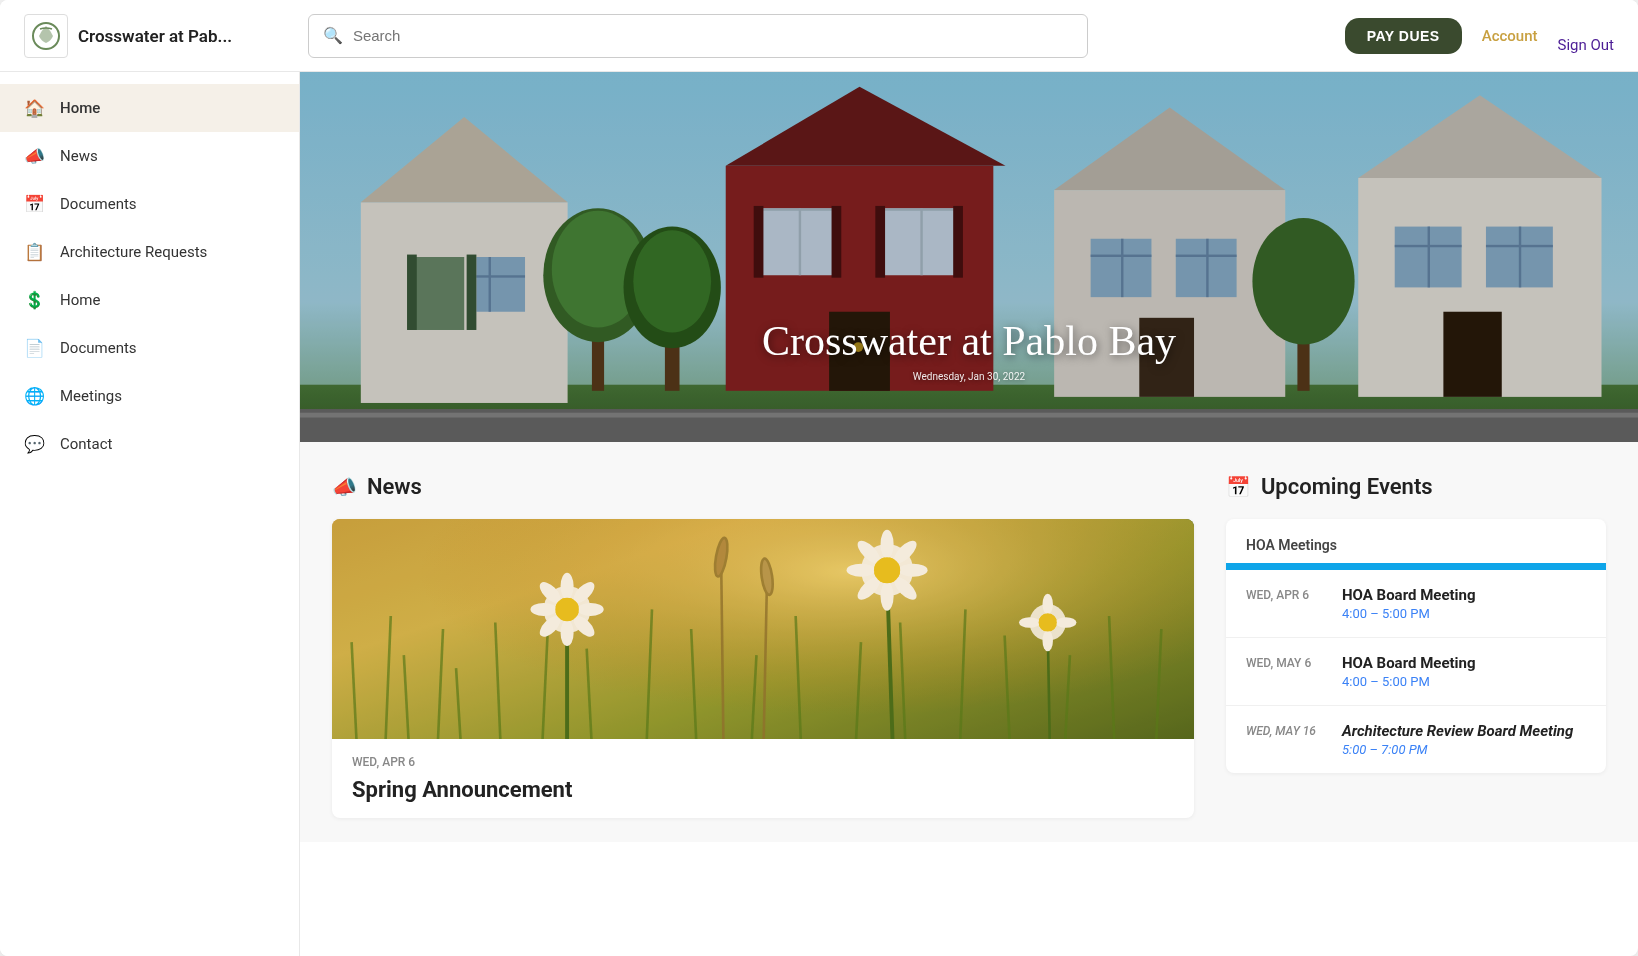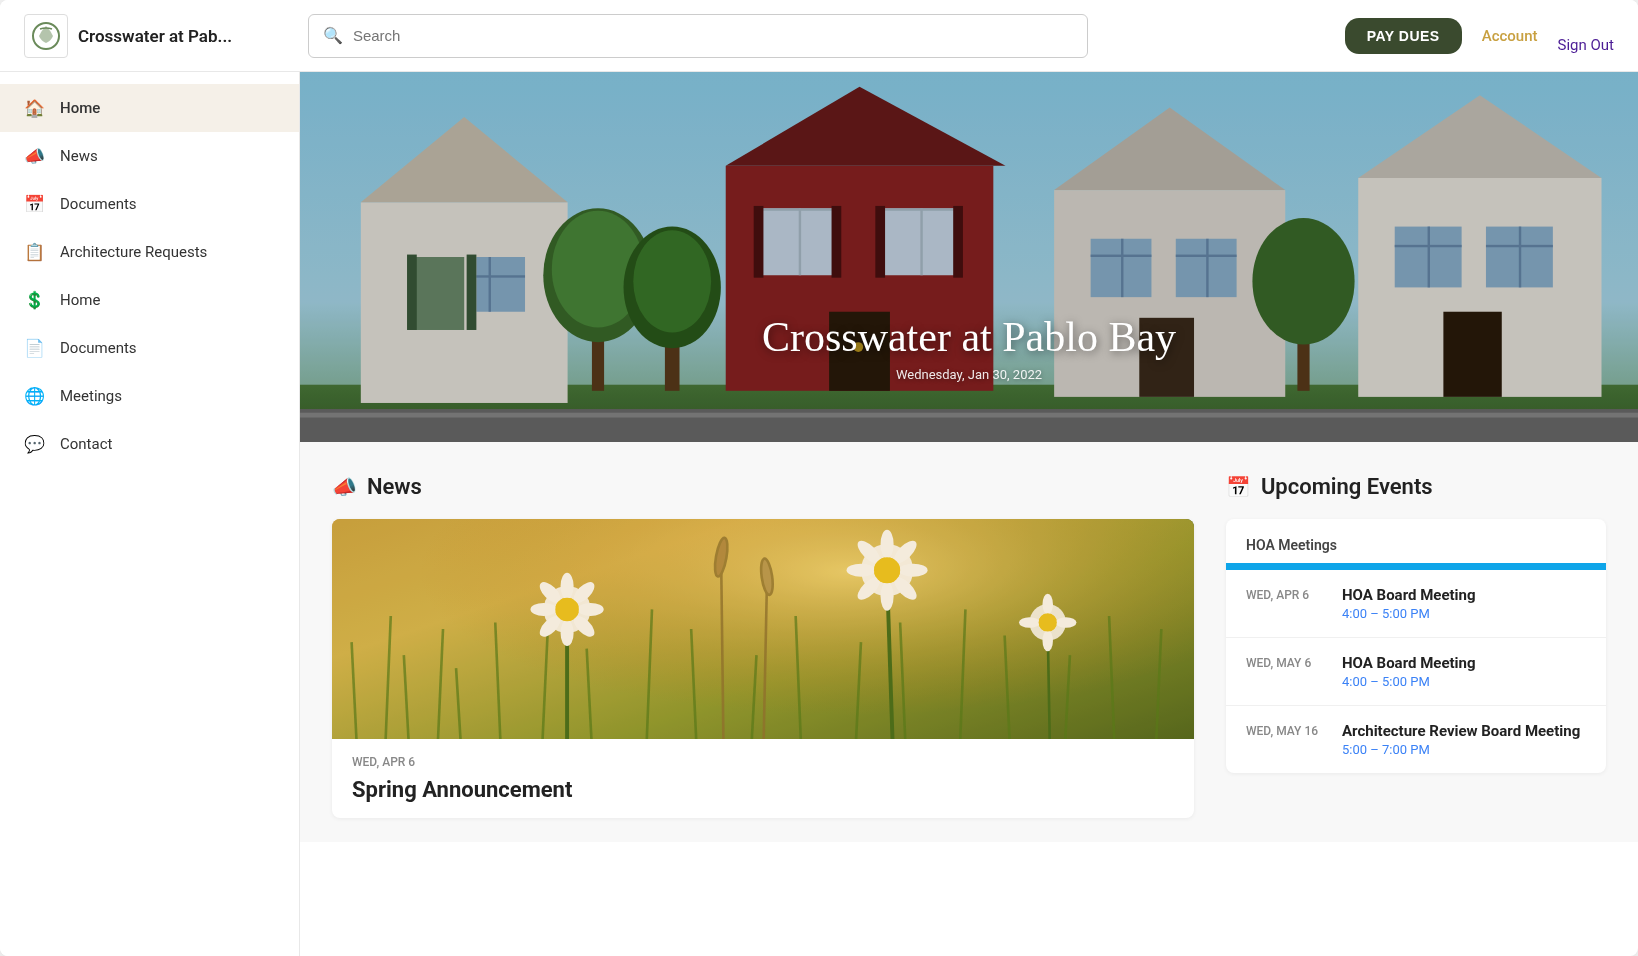--- a/index.html
+++ b/index.html
@@ -176,21 +176,21 @@
       color: #fff;
     }
     .hero-title {
       font-size: 42px;
       font-weight: 400;
       text-shadow: 1px 2px 8px rgba(0,0,0,0.5);
       font-family: Georgia, serif;
       margin-bottom: 6px;
     }
     .hero-date {
-      font-size: 13px;
+      font-size: 10px;
       color: rgba(255,255,255,0.9);
       text-shadow: 0 1px 4px rgba(0,0,0,0.4);
     }
 
     
     .bottom-section {
       display: flex;
       gap: 0;
       padding: 32px 32px 0 32px;
       background: #f8f8f8;
@@ -254,21 +254,21 @@
       font-weight: 600;
       color: #444;
       border-bottom: 7px solid #0ea5e9;
     }
     .event-item {
       display: flex;
       gap: 16px;
       padding: 16px 20px;
       border-bottom: 1px solid #f0f0f0;
     }
-    .event-item:last-child { border-bottom: none; }
+    .event-item:last-child { border-bottom: none; font-style: italic; }
     .event-date-col {
       font-size: 12px;
       color: #888;
       font-weight: 500;
       text-transform: uppercase;
       min-width: 80px;
       padding-top: 2px;
     }
     .event-details {}
     .event-name { font-size: 15px; font-weight: 700; color: #222; margin-bottom: 2px; }

